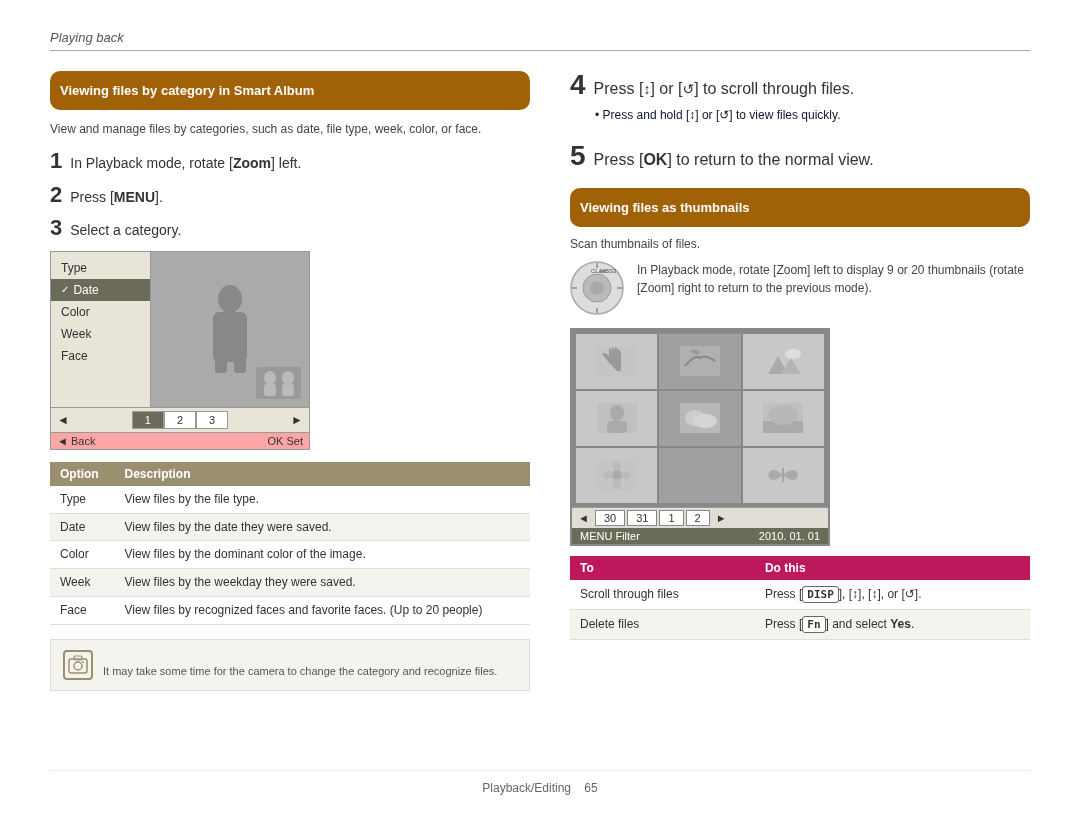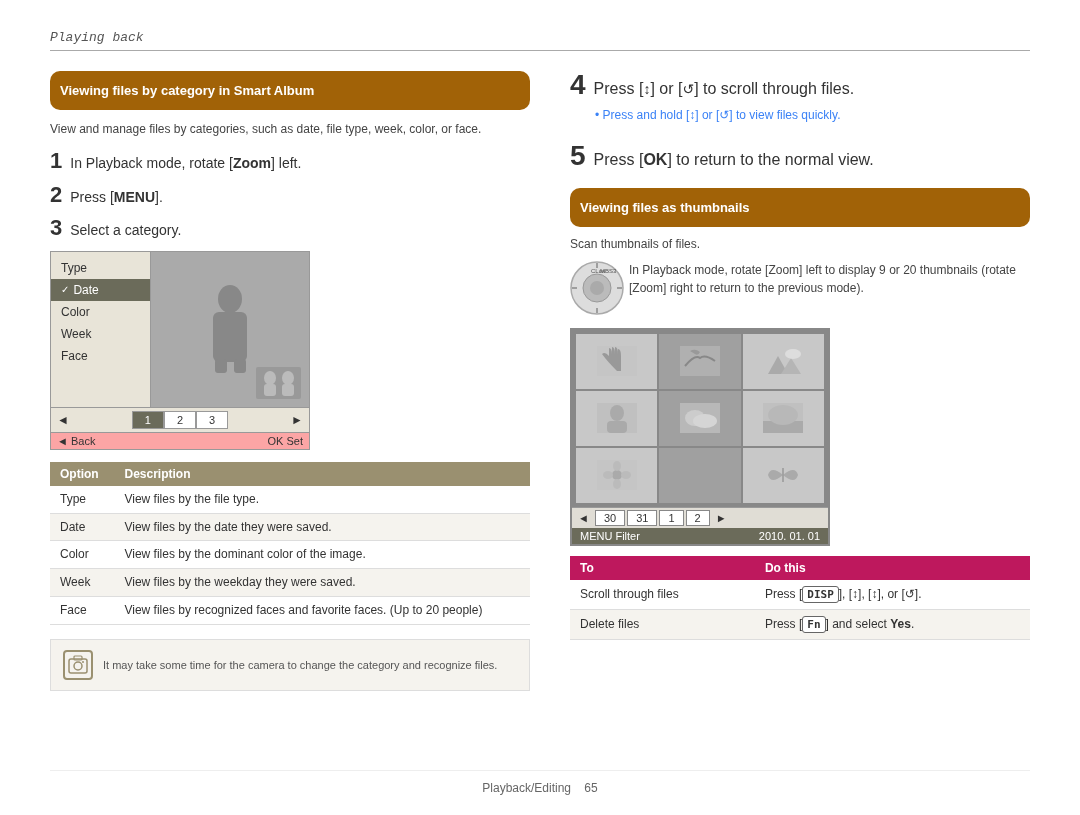--- a/index.html
+++ b/index.html
@@ -19,21 +19,20 @@
       height: 815px;
       padding: 30px 50px 20px 50px;
       display: flex;
       flex-direction: column;
     }
 
     .page-header {
       border-bottom: 1px solid #aaa;
       padding-bottom: 5px;
       margin-bottom: 20px;
-      font-family: Liberation Mono, monospace;
     }
 
     .page-header-title {
       font-size: 13px;
       color: #555;
       font-style: italic;
     }
 
     .main-content {
       display: flex;
@@ -212,21 +211,21 @@
 
     .data-table tr:nth-child(even) td {
       background: #f5f3ee;
     }
 
     .info-box {
       background: #f5f3ee;
       border: 1px solid #ddd;
       padding: 10px 12px;
       display: flex;
-      align-items: center;
+      align-items: flex-end;
       gap: 10px;
       font-size: 11px;
       color: #555;
       line-height: 1.5;
       margin-top: 4px;
     }
 
     .info-icon {
       width: 30px;
       height: 30px;
@@ -252,36 +251,36 @@
     }
 
     .step-large .step-text {
       font-size: 16px;
     }
 
     .sub-bullet {
       margin-left: 25px;
       margin-bottom: 20px;
       font-size: 12px;
-      color: #3b82f6;
+      color: #0f172a;
       list-style: none;
     }
 
     .sub-bullet::before {
       content: "• ";
     }
 
     .step5 {
       margin-bottom: 16px;
     }
 
     .thumbnail-desc {
       display: flex;
       align-items: flex-start;
-      gap: 4px;
+      gap: 12px;
       margin-bottom: 12px;
     }
 
     .zoom-icon {
       width: 55px;
       height: 55px;
       flex-shrink: 0;
     }
 
     .zoom-icon svg {

